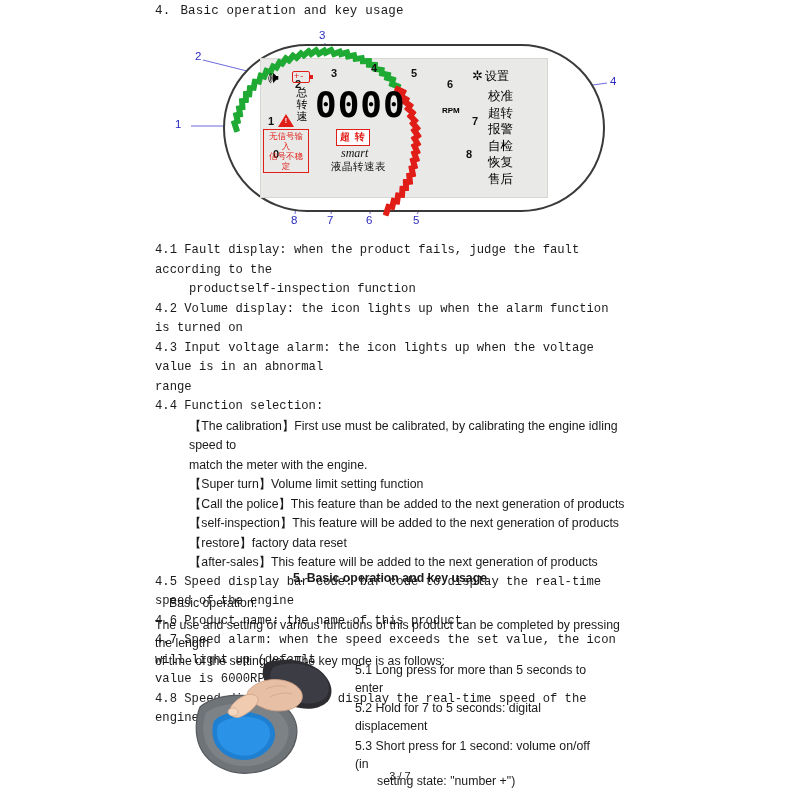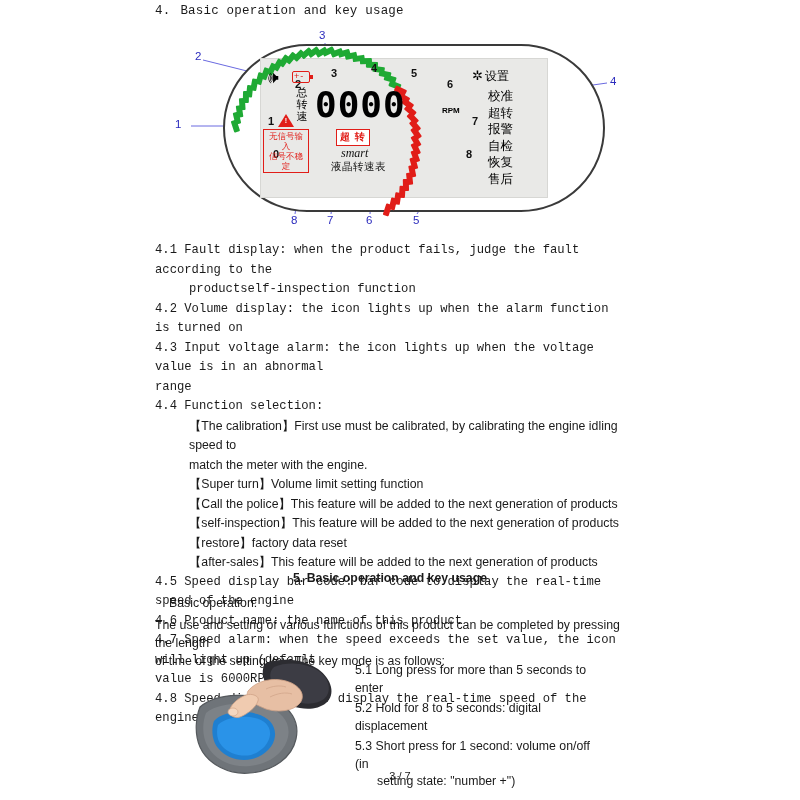--- a/index.html
+++ b/index.html
@@ -456,21 +456,21 @@
     <span class="blk">4.1 Fault display: when the product fails, judge the fault according to the</span>
     <span class="blk indent1">productself-inspection function</span>
     <span class="blk">4.2 Volume display: the icon lights up when the alarm function is turned on</span>
     <span class="blk">4.3 Input voltage alarm: the icon lights up when the voltage value is in an abnormal</span>
     <span class="blk">range</span>
     <span class="blk">4.4 Function selection:</span>
 
     <span class="blk indent2 sans">【The calibration】First use must be calibrated, by calibrating the engine idling speed to</span>
     <span class="blk indent2 sans">match the meter with the engine.</span>
     <span class="blk indent2 sans">【Super turn】Volume limit setting function</span>
-    <span class="blk indent2 sans">【Call the police】This feature will be added to the next generation of products</span>
+    <span class="blk indent2 sans">【Call the police】This feature than be added to the next generation of products</span>
     <span class="blk indent2 sans">【self-inspection】This feature will be added to the next generation of products</span>
     <span class="blk indent2 sans">【restore】factory data reset</span>
     <span class="blk indent2 sans">【after-sales】This feature will be added to the next generation of products</span>
 
     <span class="blk">4.5 Speed display bar code: bar code to display the real-time speed of the engine</span>
     <span class="blk">4.6 Product name: the name of this product</span>
     <span class="blk">4.7 Speed alarm: when the speed exceeds the set value, the icon will light up (default</span>
     <span class="blk">value is 6000RPM).</span>
     <span class="blk">4.8 Speed display value: display the real-time speed of the engine numerically</span>
   </div>
@@ -502,21 +502,21 @@
       <path d="M96 34 C102 31 110 30 116 32" stroke="#cfa286" stroke-width="0.7" fill="none"></path>
       <path d="M100 42 C108 38 116 37 122 39" stroke="#cfa286" stroke-width="0.7" fill="none"></path>
     </svg>
   </div>
 
   <div class="keylist">
     <div class="item">
       <span>5.1 Long press for more than 5 seconds to enter</span>
     </div>
     <div class="item">
-      <span>5.2 Hold for 8 to 5 seconds: digital displacement</span>
+      <span>5.2 Hold for 7 to 5 seconds: digital displacement</span>
     </div>
     <div class="item">
       <span>5.3 Short press for 1 second: volume on/off (in</span>
       <span class="cont">setting state: "number +")</span>
     </div>
 
   </div>
 
   <div class="pagenum">3 / 7</div>
 </div>

